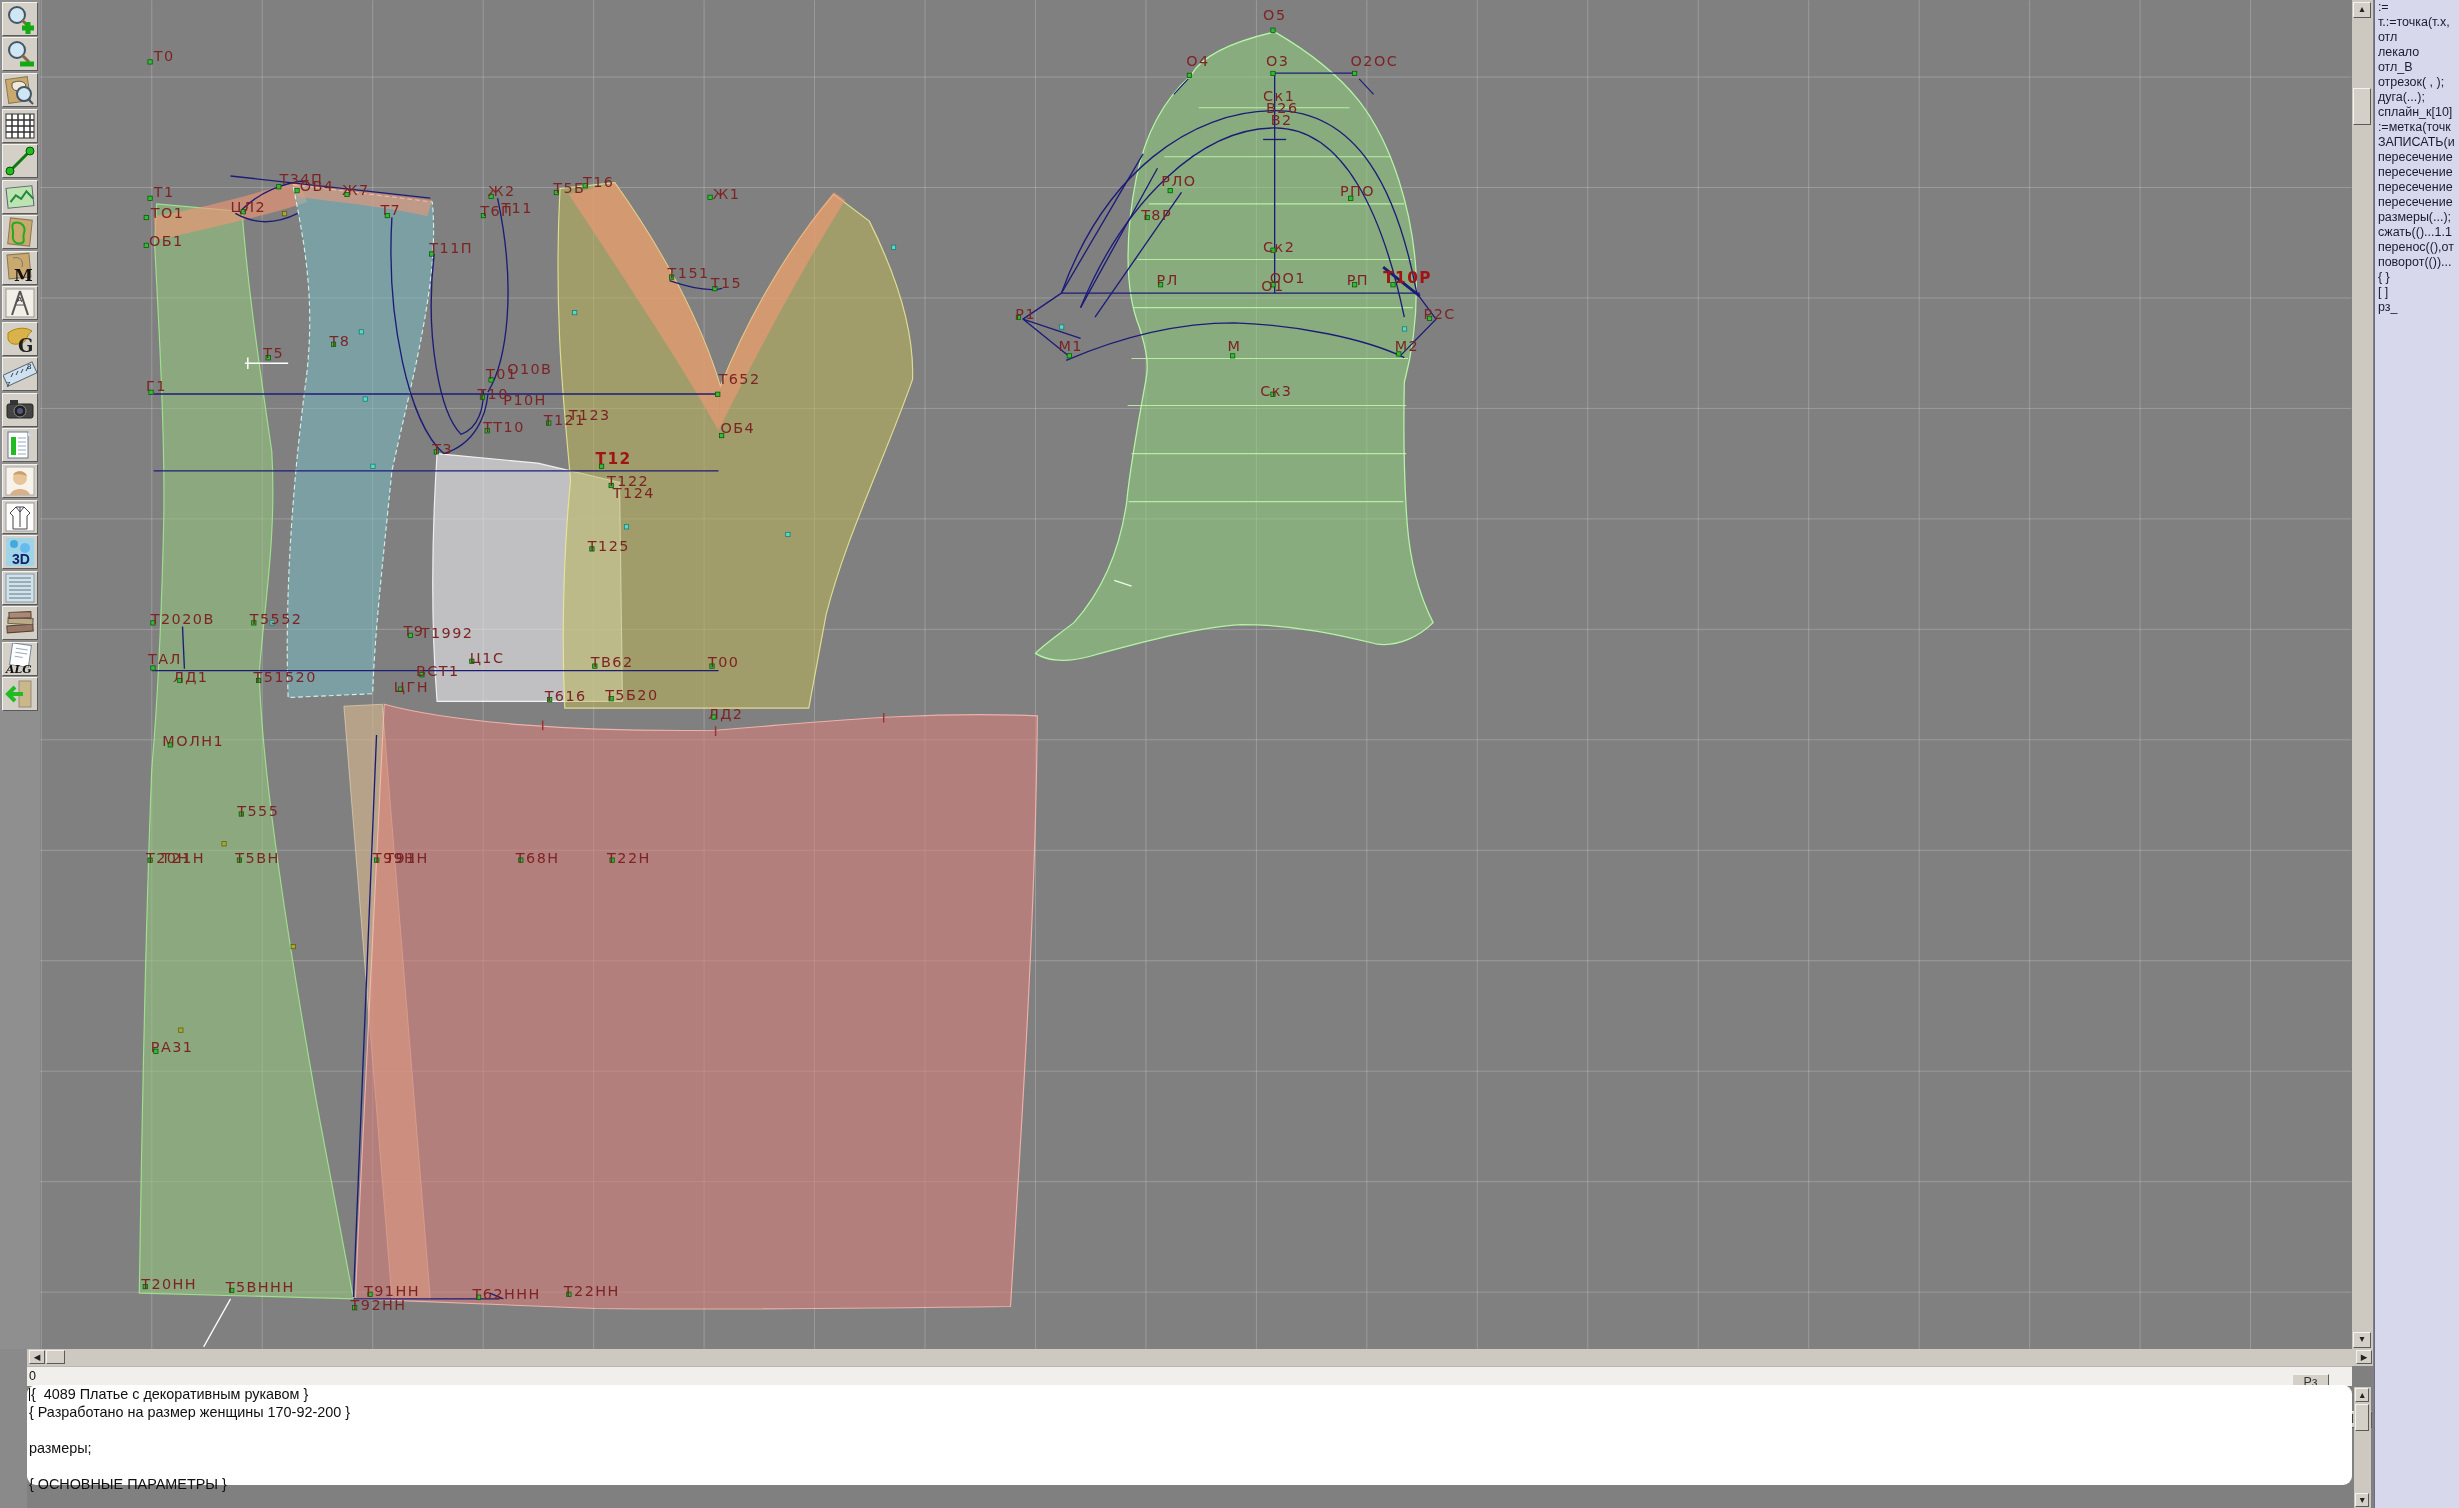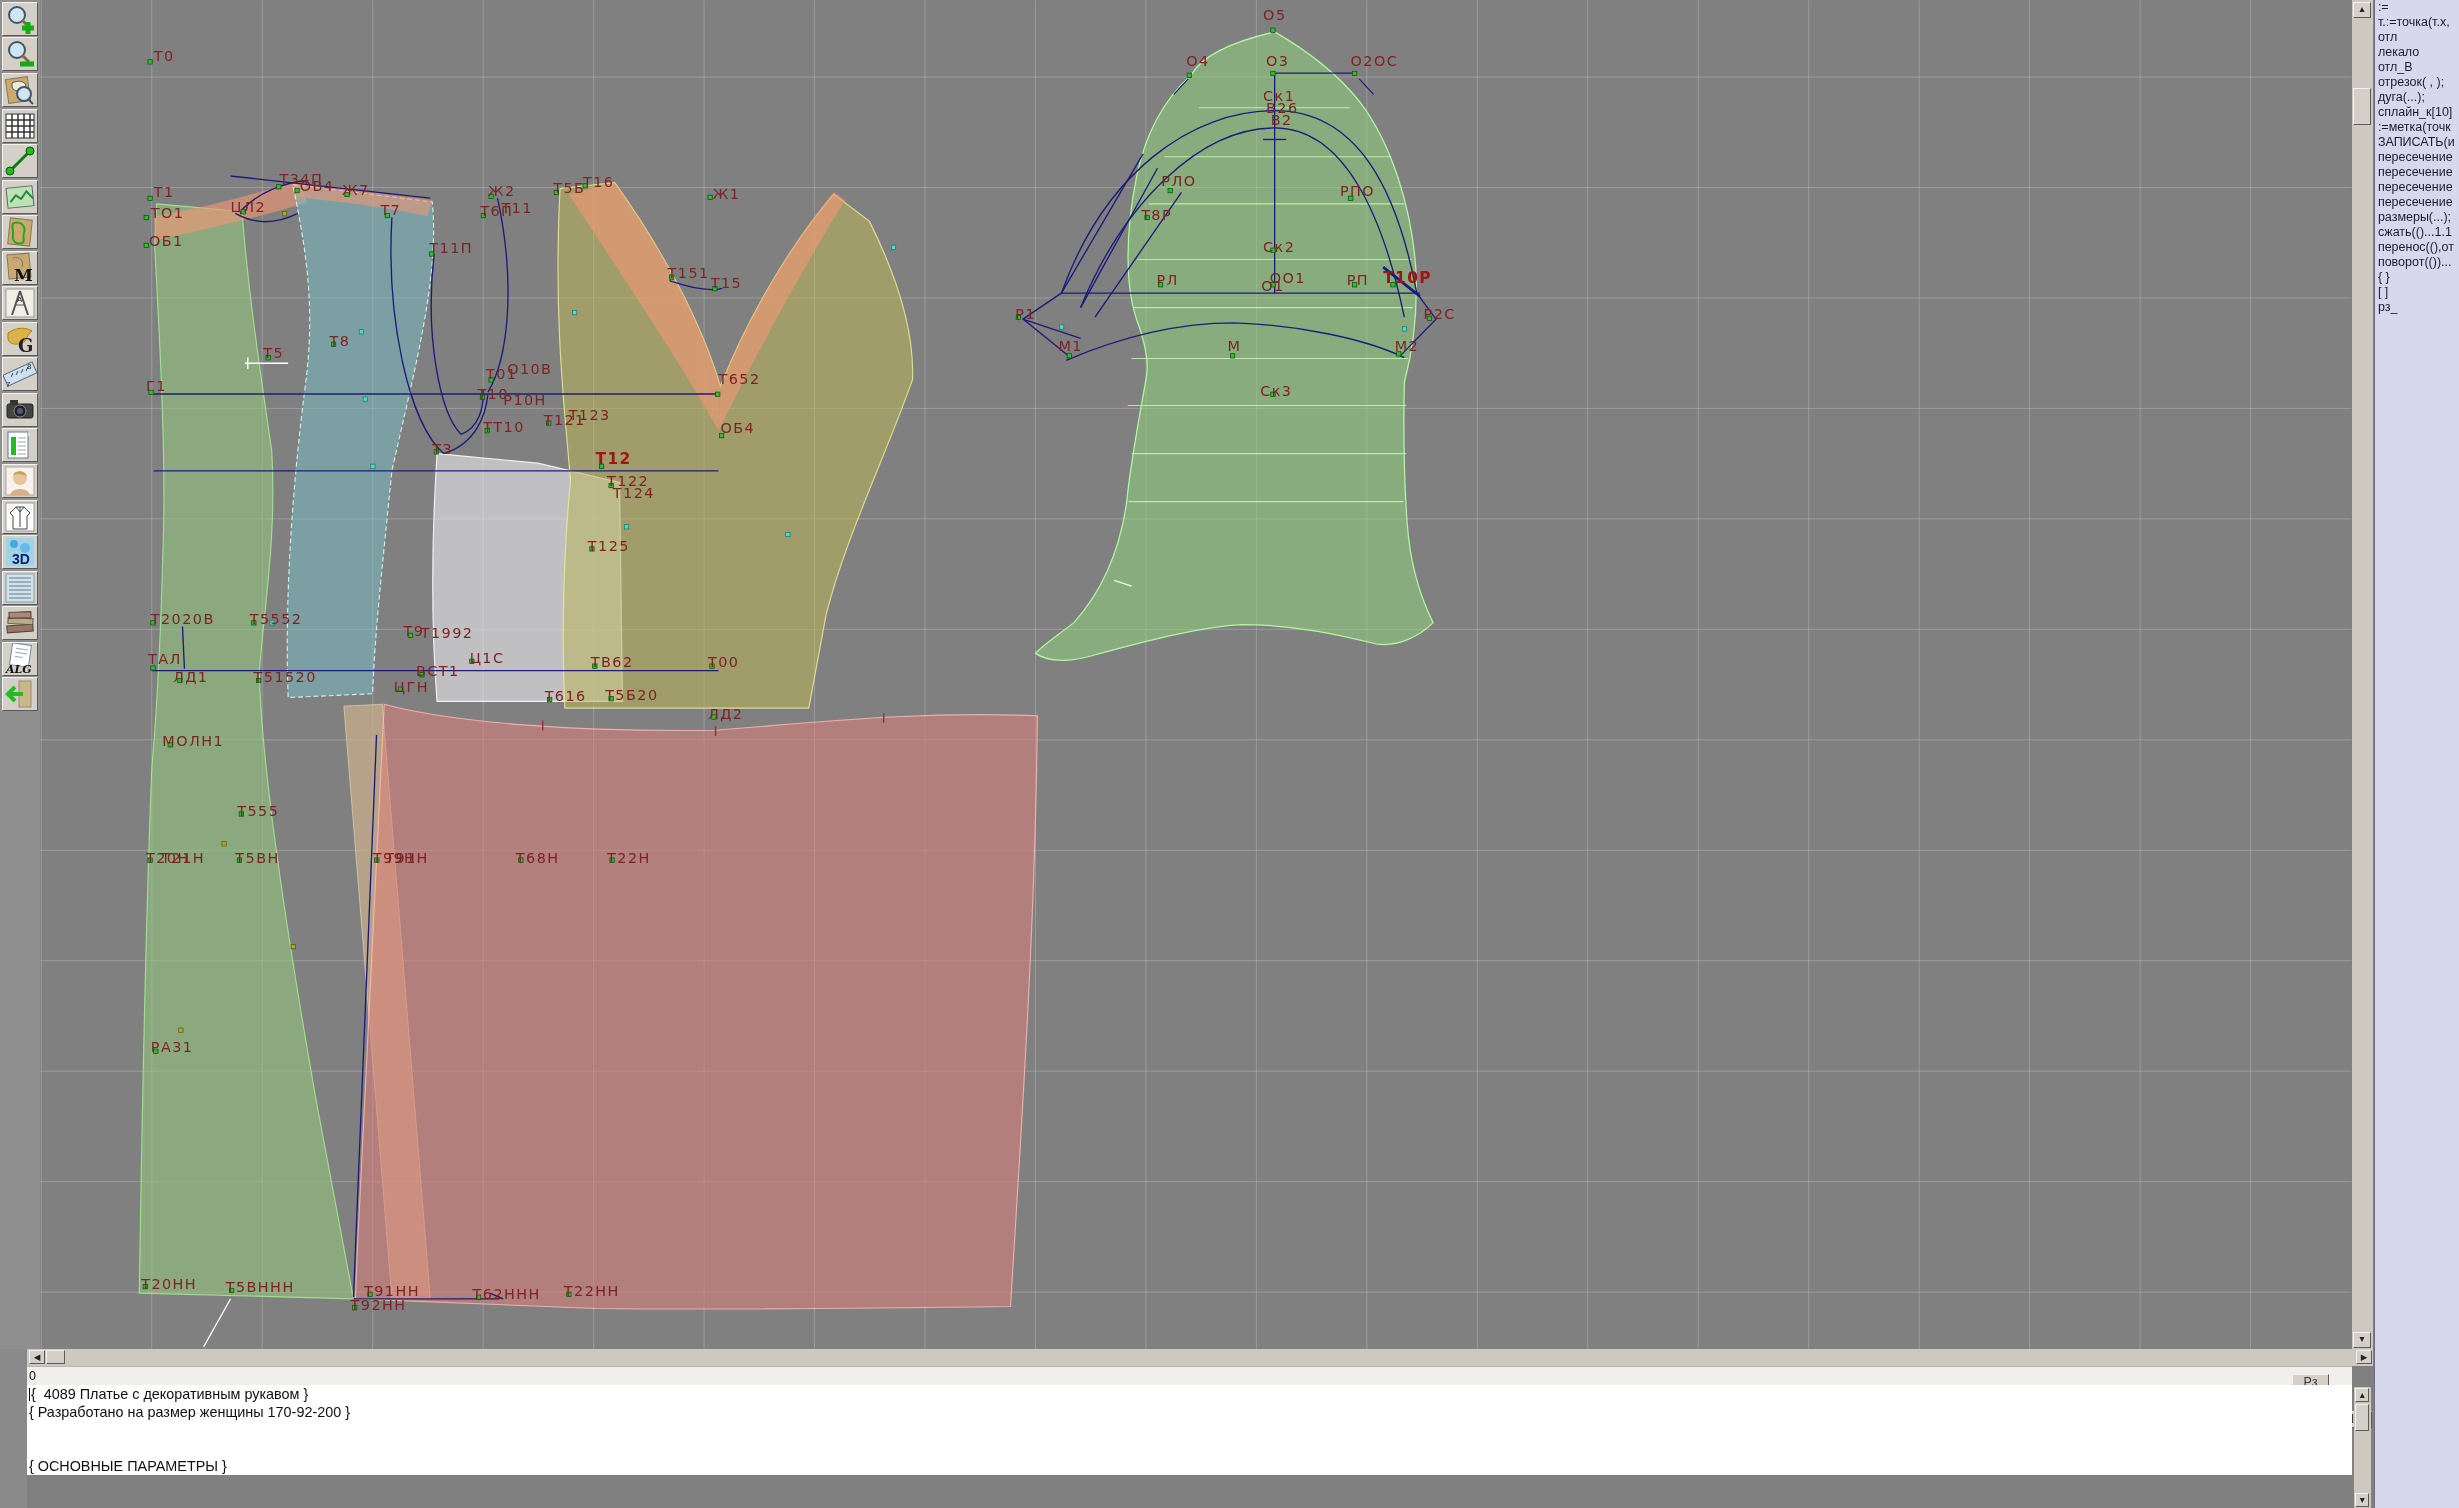--- a/index.html
+++ b/index.html
@@ -18,21 +18,21 @@
   .sb{position:absolute;background:#cdc9c0;}
   .sbtn{position:absolute;background:#d4d0c8;border:1px solid;border-color:#f4f2ee #5a5a5a #5a5a5a #f4f2ee;
     box-sizing:border-box;font-size:8.6px;line-height:13.4px;text-align:center;color:#222;}
   .sthumb{position:absolute;background:#d4d0c8;border:1px solid;border-color:#f4f2ee #5a5a5a #5a5a5a #f4f2ee;box-sizing:border-box;}
   
   #statusrow{position:absolute;left:27px;top:1366px;width:2325px;height:19px;background:#f0efec;border-top:1px solid #b9b6af;}
   #zero{position:absolute;left:1.9px;top:1.9px;font-size:12.5px;color:#111;}
   .pbtn{position:absolute;top:7px;height:17.3px;background:#d4d0c8;border:1px solid;
     border-color:#f4f2ee #5a5a5a #5a5a5a #f4f2ee;box-sizing:border-box;font-size:12.5px;color:#333;
     text-align:center;line-height:15.4px;}
-  #textarea{position:absolute;left:27px;top:1385px;width:2325px;height:90px;background:#ffffff;}
+  #textarea{position:absolute;left:27px;top:1385px;width:2325px;height:100px;background:#ffffff;border-radius:9px;}
   #textarea .tline{font-size:14.4px;color:#101010;line-height:18px;height:18px;white-space:pre;padding-left:1.9px;}
   #caret{display:inline-block;width:1px;height:13.4px;background:#000;vertical-align:-1.9px;margin-right:1px;}
   
   #rightpanel{position:absolute;left:2374px;top:0;width:86px;height:1508px;background:#d8d8ec;
     border-left:1px solid #6b6b8a;box-sizing:border-box;overflow:hidden;}
   #rightpanel .rline{font-size:12.5px;line-height:15px;color:#1a1a33;white-space:pre;padding-left:2.9px;}
 </style>
 </head>
 <body>
 
@@ -481,20 +481,21 @@
   <div id="statusrow">
     <span id="zero">0</span>
     <div class="pbtn" style="left:2265px;width:37px;">Рз</div>
     <div class="pbtn" style="left:2306px;width:39px;margin-top:37px;">Мд</div>
   </div>
 
   <div id="textarea">
       <div class="tline"><span id="caret"></span><span>{  4089 Платье с декоративным рукавом }</span></div>
       <div class="tline">{ Разработано на размер женщины 170-92-200 }</div>
       <div class="tline"></div>
+      <div class="tline">размеры;</div>
       <div class="tline"></div>
       <div class="tline">{ ОСНОВНЫЕ ПАРАМЕТРЫ }</div>
     </div>
 
   <div class="sb" style="left:2354px;top:1387px;width:17.3px;height:121px;">
     <div class="sbtn" style="left:1px;top:1px;width:14.4px;height:14.4px;">▲</div>
     <div class="sthumb" style="left:1px;top:17.3px;width:14.4px;height:27px;"></div>
     <div class="sbtn" style="left:1px;top:106px;width:14.4px;height:14.4px;">▼</div>
   </div>
 

